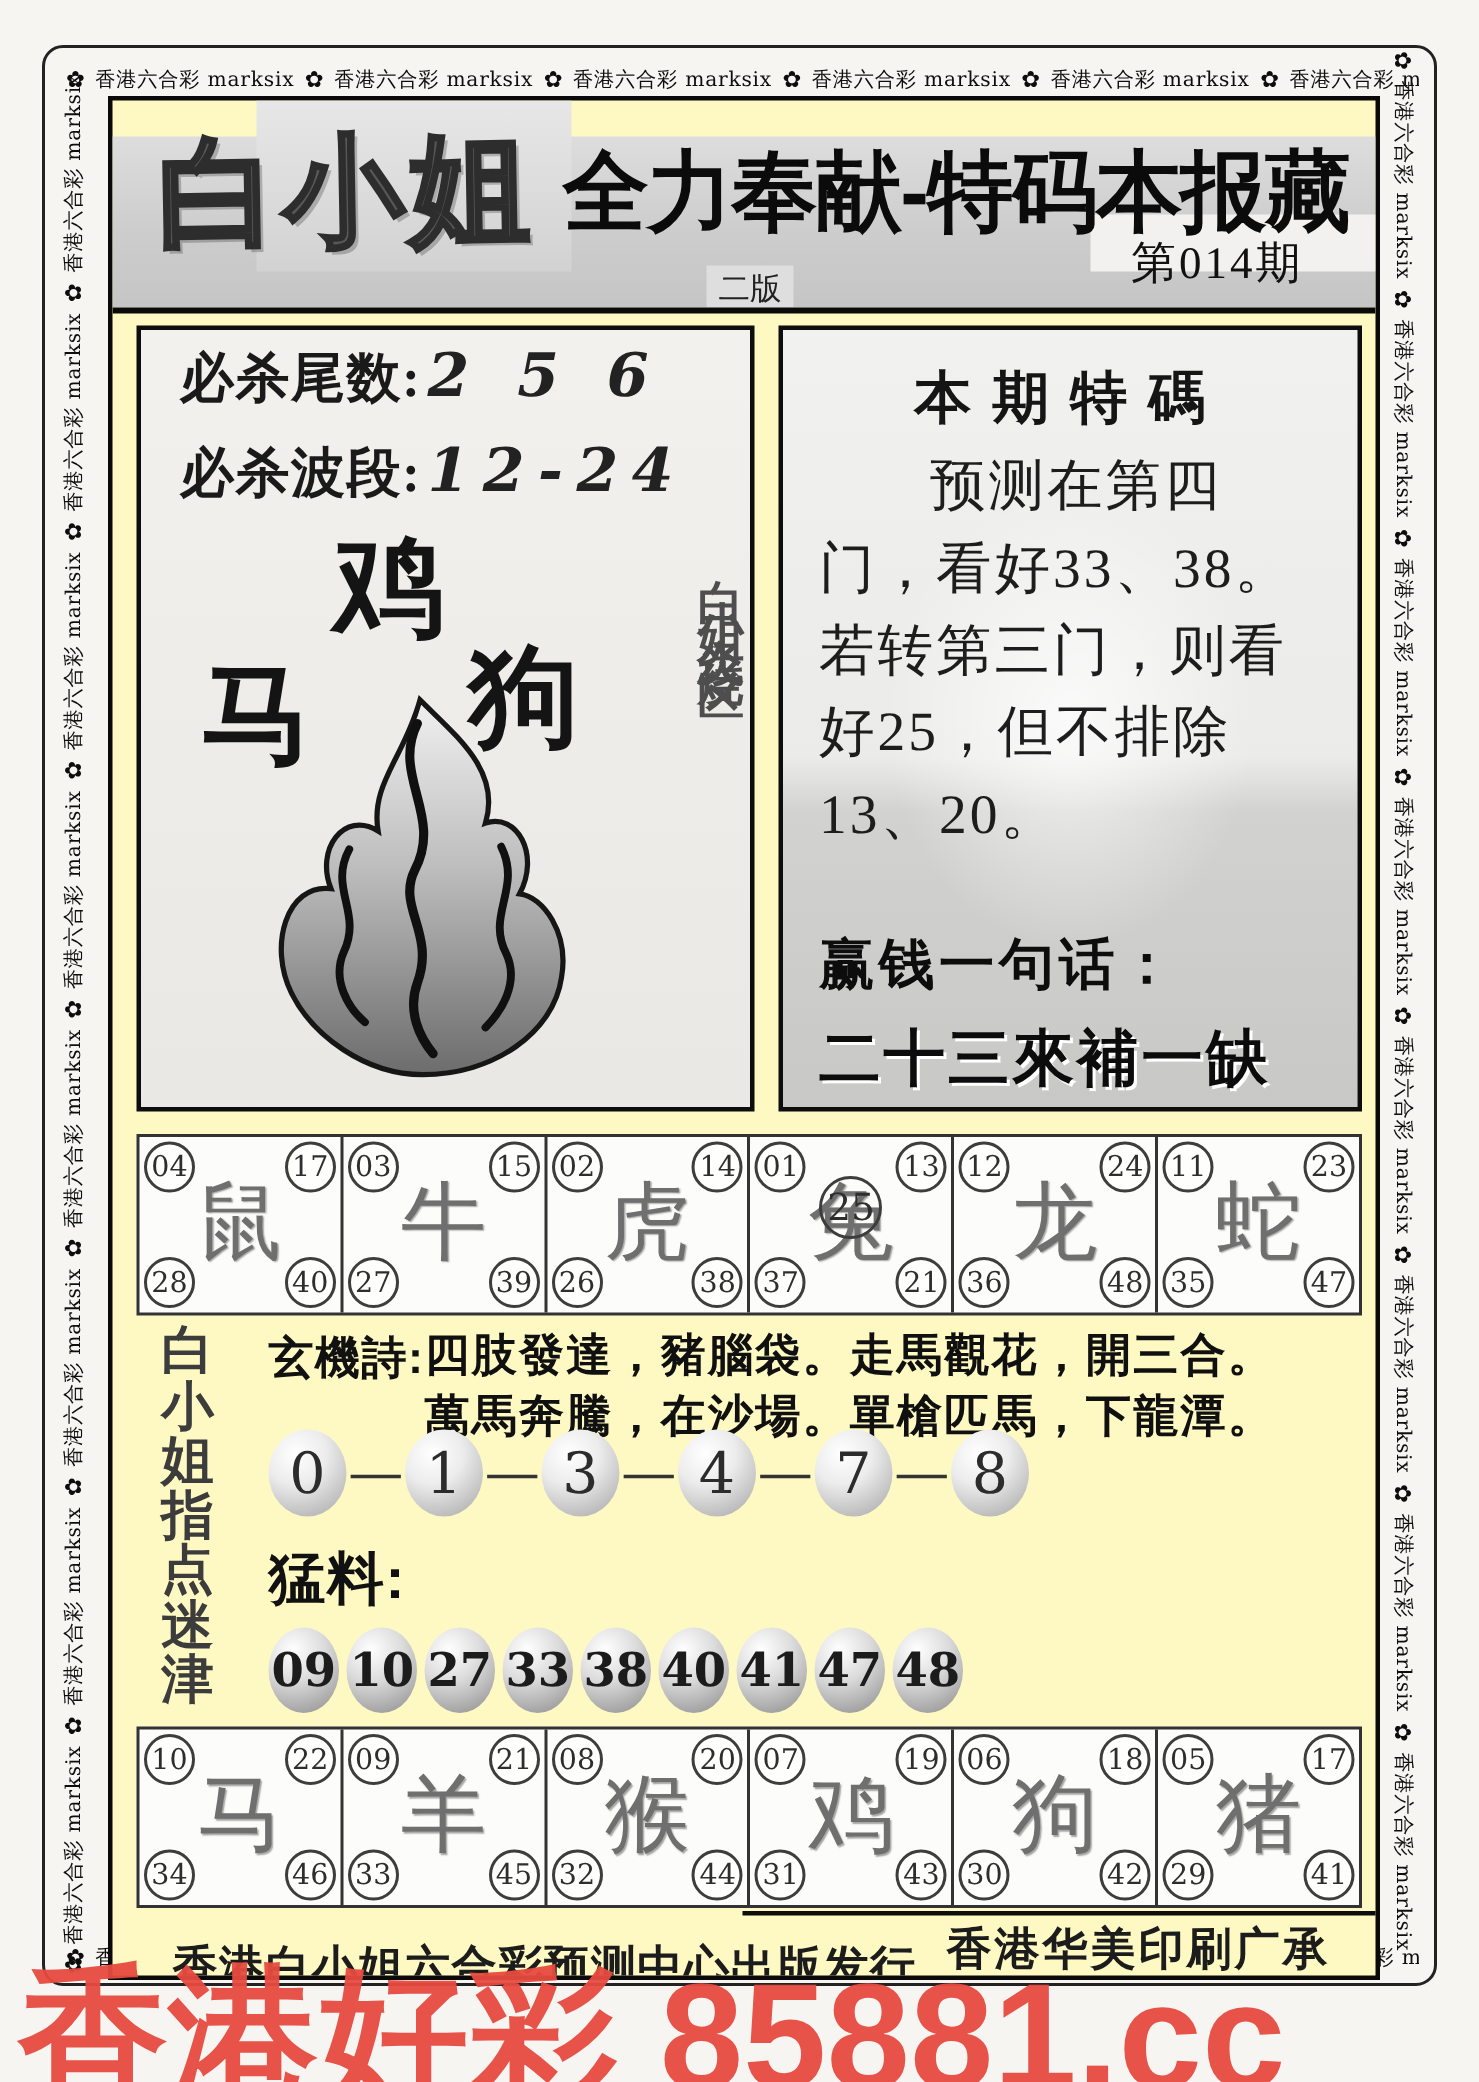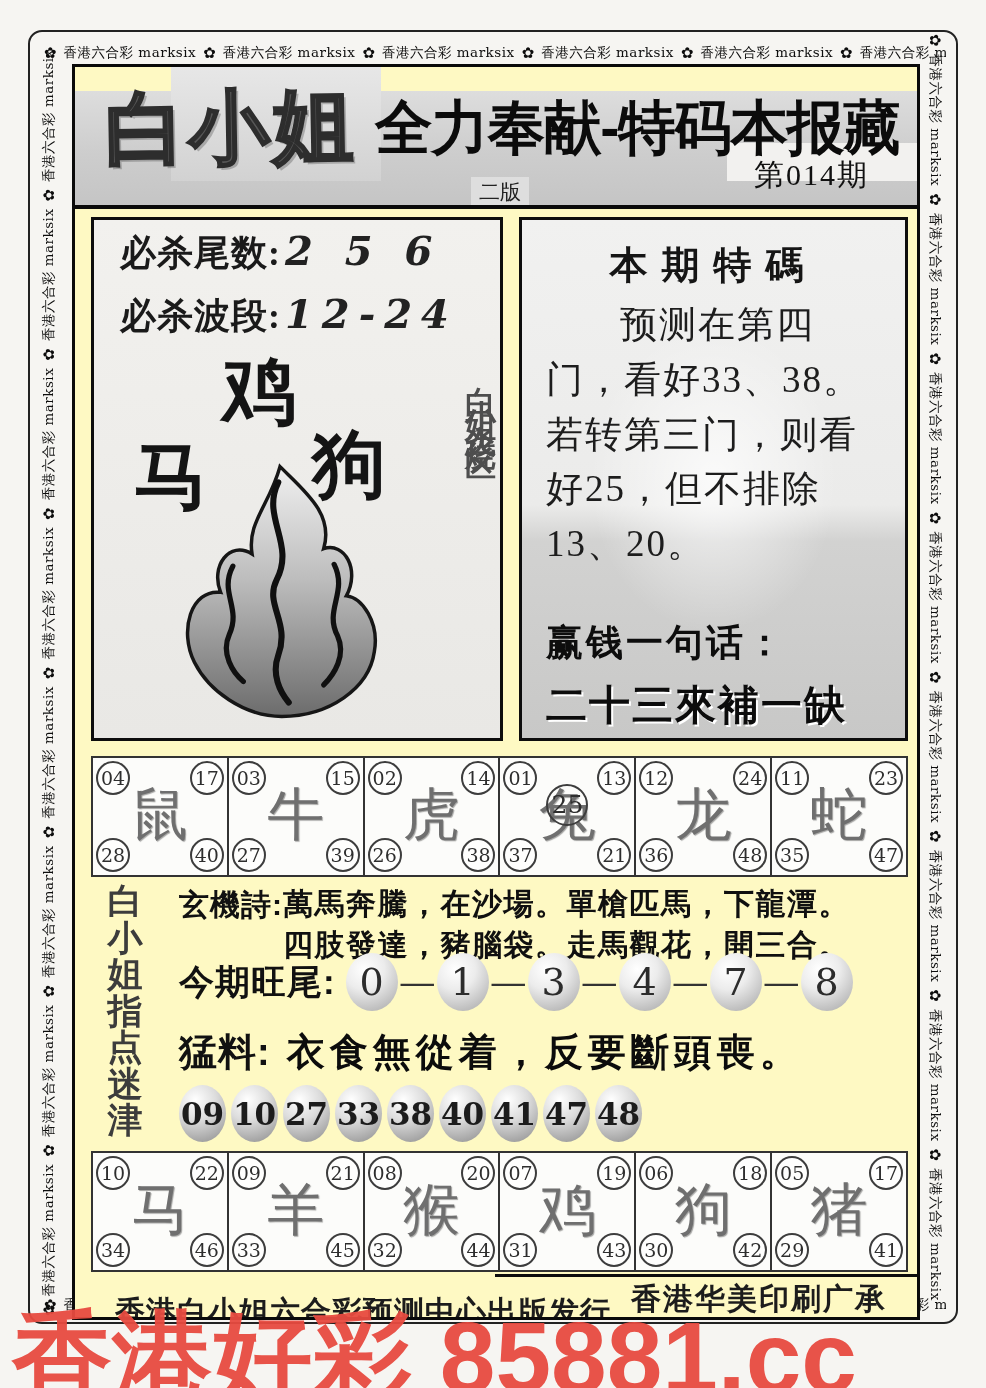--- a/index.html
+++ b/index.html
@@ -346,43 +346,41 @@
       <div>姐</div>
       <div>指</div>
       <div>点</div>
       <div>迷</div>
       <div>津</div>
     </div>
 
     <div class="tips-row poem">
       <span class="tips-label">玄機詩:</span>
       <div class="poem-lines">
+        <div>四肢發達，豬腦袋。走馬觀花，開三合。</div>
         <div>萬馬奔騰，在沙場。單槍匹馬，下龍潭。</div>
-        <div>四肢發達，豬腦袋。走馬觀花，開三合。</div>
       </div>
     </div>
 
     <div class="tips-row tail-row">
-      <span class="tips-label">今期旺尾:</span>
       <span class="tail-ball">0</span>
       <span class="dash">—</span>
       <span class="tail-ball">1</span>
       <span class="dash">—</span>
       <span class="tail-ball">3</span>
       <span class="dash">—</span>
       <span class="tail-ball">4</span>
       <span class="dash">—</span>
       <span class="tail-ball">7</span>
       <span class="dash">—</span>
       <span class="tail-ball">8</span>
     </div>
 
     <div class="tips-row meat-row">
       <span class="tips-label">猛料:</span>
-      <span class="meat-text">衣食無從着，反要斷頭喪。</span>
     </div>
 
     <div class="tips-row eight-row">
       <span class="eight-ball">09</span>
       <span class="eight-ball">10</span>
       <span class="eight-ball">27</span>
       <span class="eight-ball">33</span>
       <span class="eight-ball">38</span>
       <span class="eight-ball">40</span>
       <span class="eight-ball">41</span>

